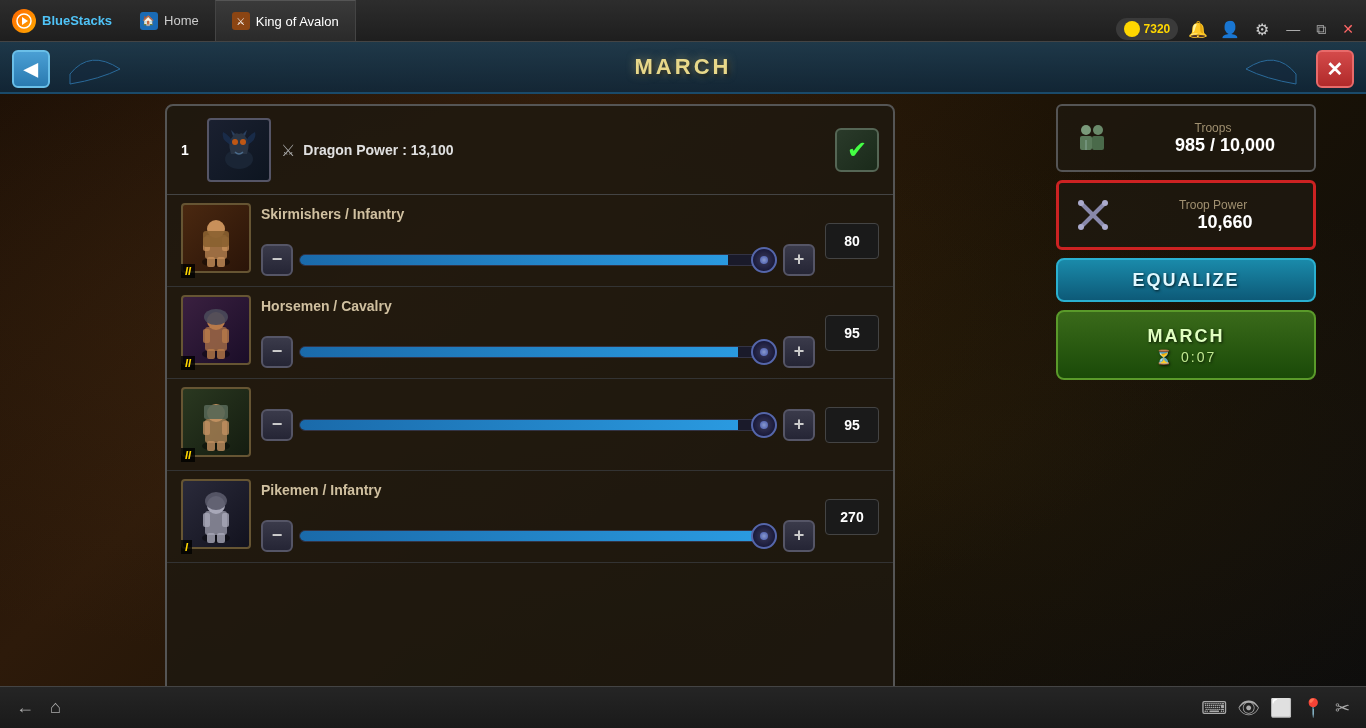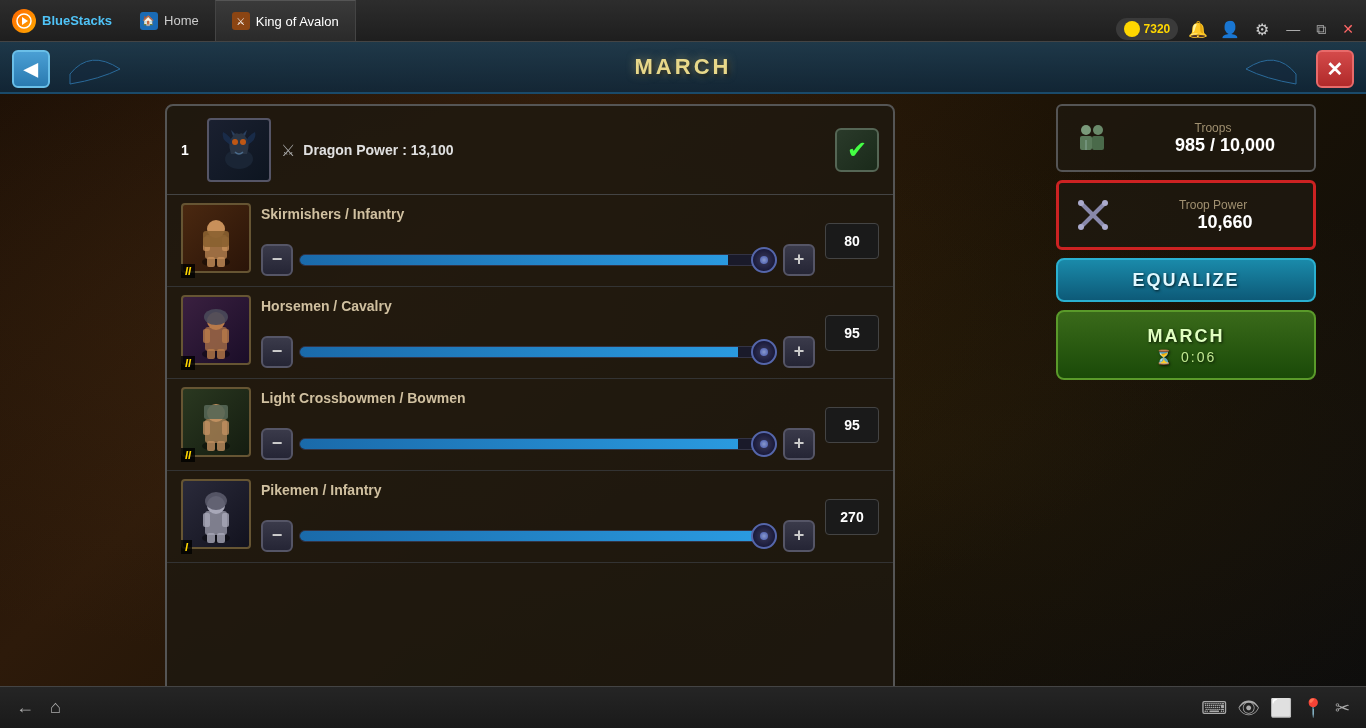--- a/index.html
+++ b/index.html
@@ -664,21 +664,20 @@
             <rect x="20" y="50" width="8" height="10" rx="2" fill="#c09060" opacity="0.8"></rect>
             <rect x="30" y="50" width="8" height="10" rx="2" fill="#c09060" opacity="0.8"></rect>
 
             <rect x="17" y="14" width="24" height="14" rx="2" fill="#556655" opacity="0.9"></rect>
 
           </svg>
         </div>
         <span class="tier-badge">II</span>
       </div>
       <div class="troop-info">
-        <span class="troop-name">Light Crossbowmen / Bowmen</span>
         <div class="slider-row">
           <div class="slider-btn">−</div>
           <div class="slider-track">
             <div class="slider-fill" style="width:92%"></div>
             <div class="slider-thumb"></div>
           </div>
           <div class="slider-btn">+</div>
         </div>
       </div>
       <div class="troop-count-box">95</div>
@@ -752,21 +751,21 @@
         <div class="stat-value">10,660</div>
       </div>
     </div>
 
     <button class="action-btn equalize-btn">EQUALIZE</button>
 
 
     <button class="action-btn march-btn">
       <span>MARCH</span>
       <span class="march-time">
-        <span>⏳ </span><span>0:06</span>
+        <span>⏳ </span><span>0:07</span>
       </span>
     </button>
 
   </div>
 
   <div class="taskbar" style="bottom:0;position:absolute;">
     <div class="taskbar-left">
       <span class="taskbar-icon">←</span>
       <span class="taskbar-icon">⌂</span>
     </div>

